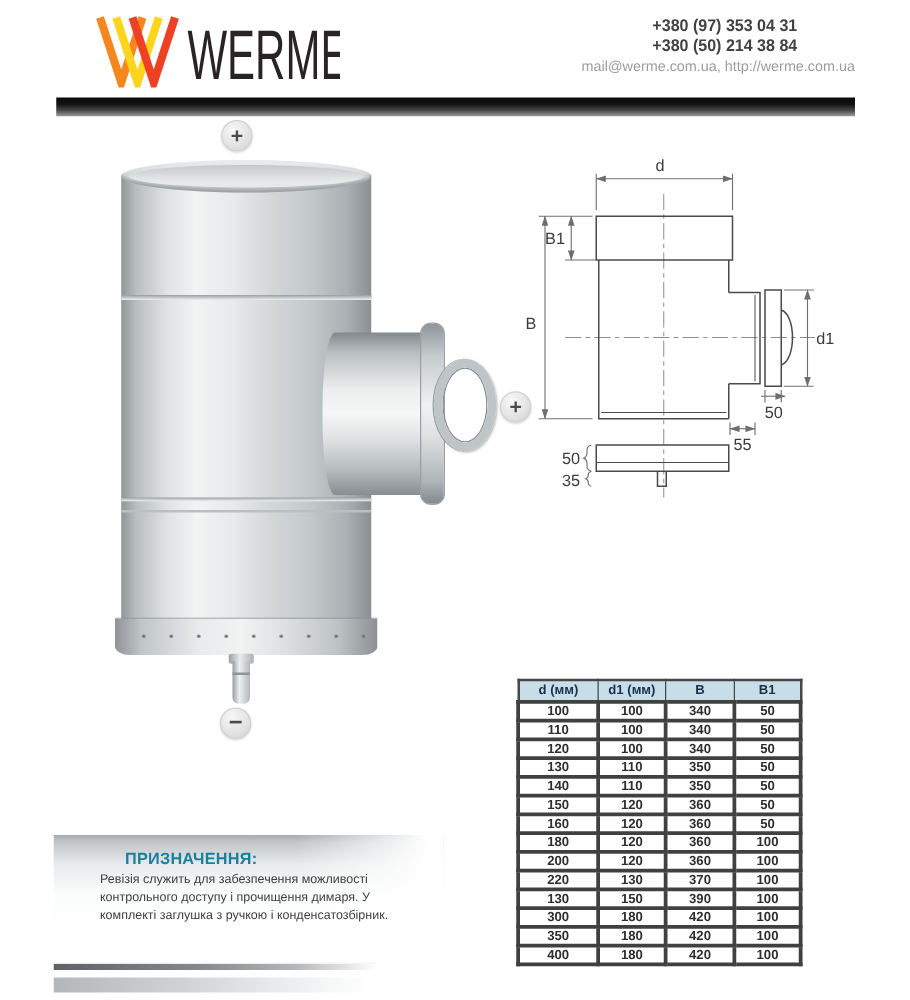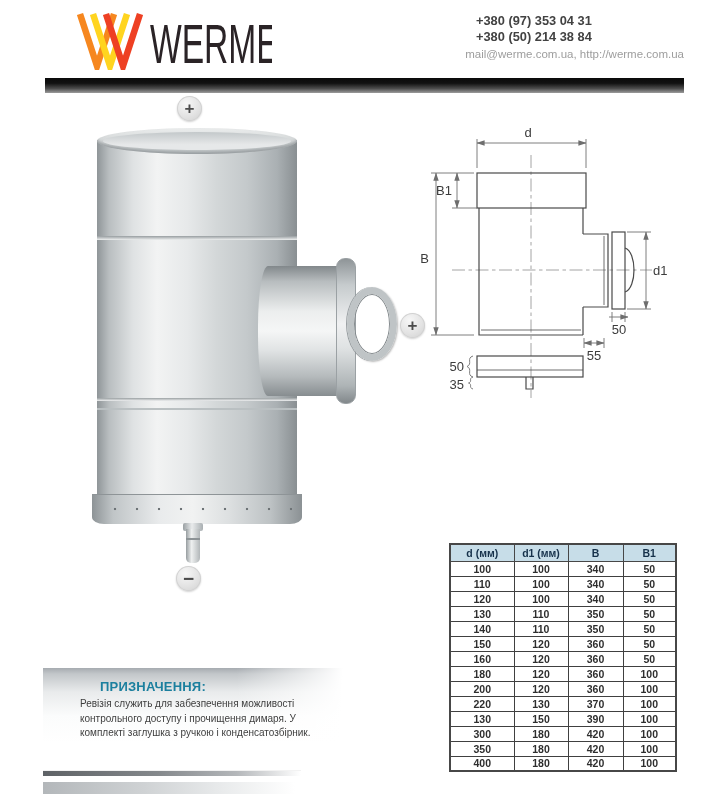--- a/index.html
+++ b/index.html
@@ -3,21 +3,21 @@
 <meta charset="utf-8">
 <style>
   * { margin:0; padding:0; box-sizing:border-box; }
   html,body { background:#fff; }
   .page {
     position:relative; width:728px; height:800px; background:#fff;
     font-family:"Liberation Sans", sans-serif; overflow:hidden;
   }
   
   .logo { position:absolute; left:76px; top:12px;text-align:center; }
-  .contact { position:absolute; right:44px; top:13px; text-align:left; }
+  .contact { position:absolute; right:44px; top:13px; text-align:center; }
   .phone { font-size:13.5px; font-weight:700; color:#424242; line-height:16px;
            transform:scaleX(.95); transform-origin:100% 50%; white-space:nowrap; }
   .web { font-size:11.5px; color:#9d9d9d; line-height:15px; margin-top:2px; white-space:nowrap; }
   .divider-bar { position:absolute; left:45px; top:78px; width:639px; height:15px;
     background:linear-gradient(180deg,#0a0a0a 0%,#111 35%,#4c4c4c 70%,#9c9c9c 100%); }
 
   
   .zoom-btn { position:absolute; width:25px; height:25px; border-radius:50%;
     background:radial-gradient(circle at 38% 30%, #f7f7f7 0%, #e3e3e3 55%, #cfcfcf 100%);
     box-shadow:0 1px 2px rgba(0,0,0,.18), inset 0 0 0 1px #d2d2d2;
@@ -65,25 +65,25 @@
   .handle-ring { position:absolute; left:347px; top:287px; width:50px; height:74px;
     border:7px solid #bfc4c6; border-radius:50%;
     box-shadow:inset 0 0 0 1px #848a8d, 1px 1px 2px rgba(0,0,0,.28), -1px 0 0 #9aa0a3; z-index:5; }
 
   
   .drawing { position:absolute; left:400px; top:120px; }
   .drawing text { font-family:"Liberation Sans", sans-serif; font-size:13px; fill:#3c3c3c; }
 
   
   .spec-table { position:absolute; left:413px; top:543px; border-collapse:collapse;
-    border:2px solid #474747;margin-left:36px; }
+    border:2px solid #474747; }
   .spec-table th { background:var(--table-header-bg,#c7dde8); color:#16314a;
     font-size:10.5px; font-weight:700; height:17px; border:1px solid #474747; padding:0 4px; }
   .spec-table td { background:#fff; color:#2e2e2e; font-size:10.5px; font-weight:700;
-    text-align:center; height:15px; border:1px solid #404040; padding:0; }
+    text-align:center; height:15px; border:3px solid #404040; padding:0; }
   .spec-table .c0 { width:64px; } .spec-table .c1 { width:54px; }
   .spec-table .c2 { width:55px; } .spec-table .c3 { width:53px; }
 
   
   .purpose { position:absolute; left:43px; top:668px; width:312px; height:106px; }
   .purpose-bg { position:absolute; inset:0;
     background:linear-gradient(180deg,#a6abb0 0px,#c3c7ca 6px,#e9ebec 24px,#fbfcfc 48px,#fff 75px); }
   .purpose-fade { position:absolute; inset:0;
     background:linear-gradient(90deg, rgba(255,255,255,0) 62%, #fff 96%); }
   .purpose-title { position:relative; z-index:1; margin:11px 0 3px 37px;

